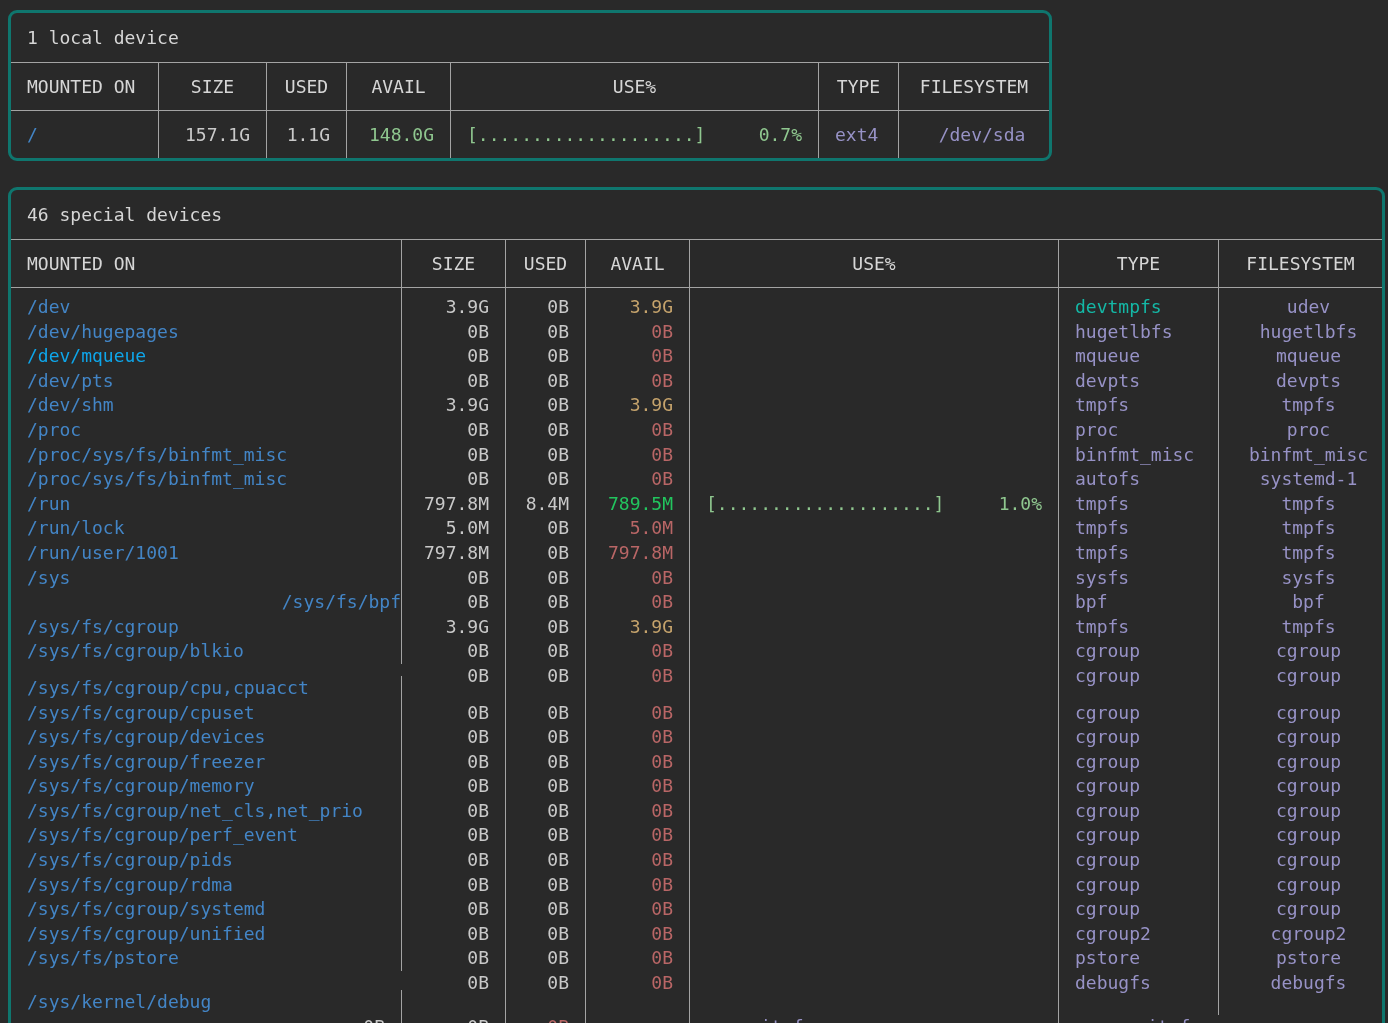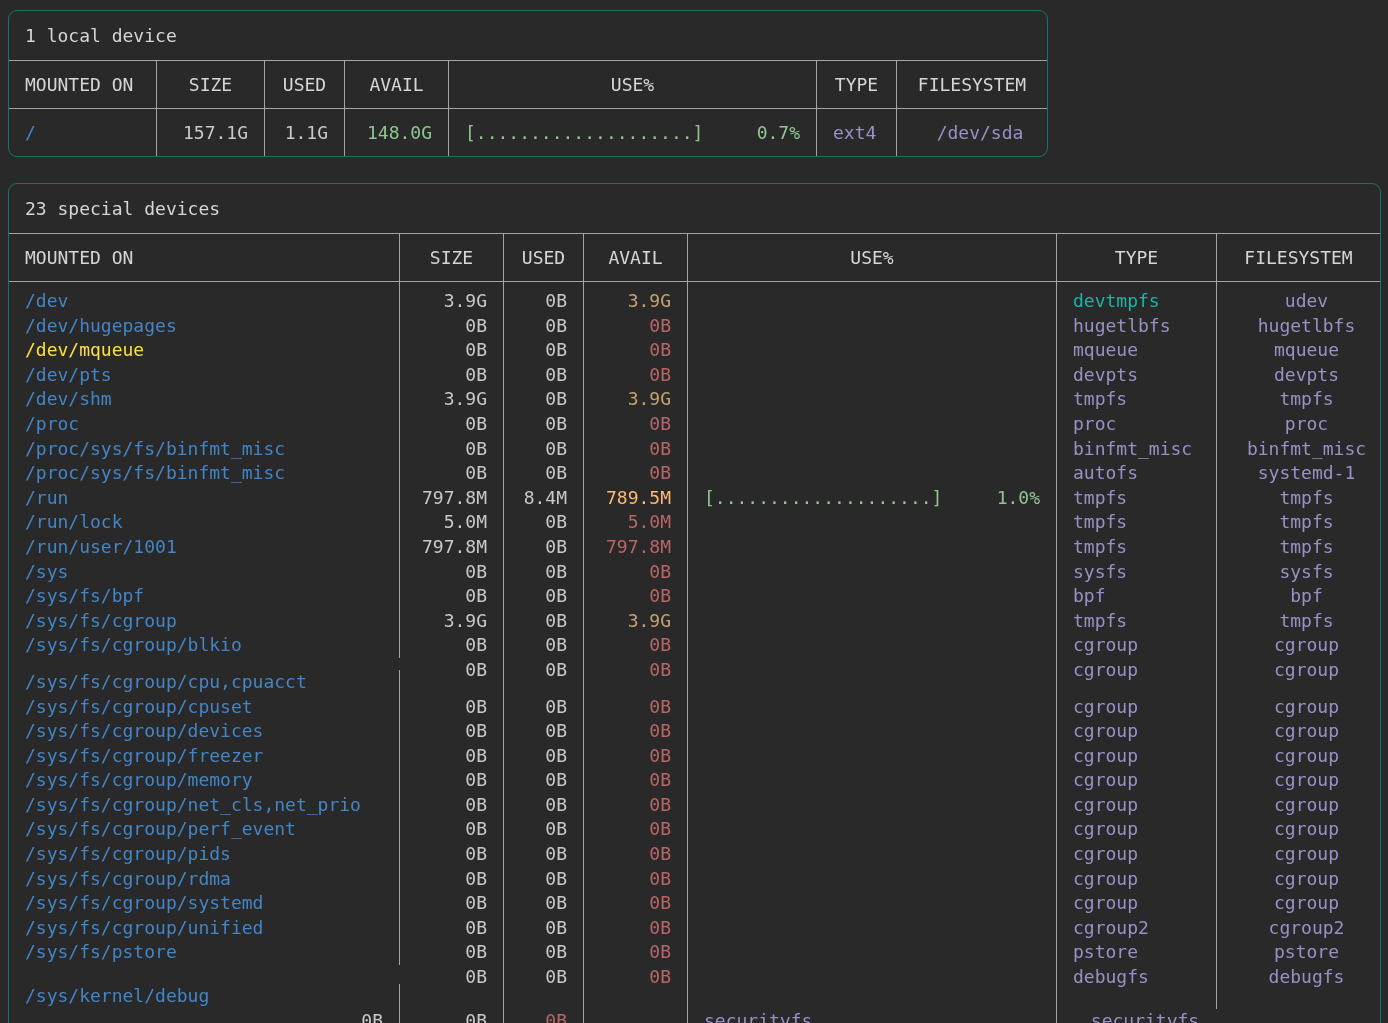--- a/index.html
+++ b/index.html
@@ -5,21 +5,21 @@
   html,body{margin:0;padding:0;}
   body{
     background:#292929;
     padding:10px 8px 12px 8px;
     font-family:"DejaVu Sans Mono","Liberation Mono",monospace;
     font-size:18px;
     -webkit-font-smoothing:antialiased;
   }
   .tbl{
     display:inline-grid;
-    border:1px solid #0f766e;
+    border:3px solid #0f766e;
     border-radius:9px;
     overflow:hidden;
     background:transparent;
   }
   #tbl-local{margin-bottom:26px;}
   .title{
     grid-column:1/-1;
     border-bottom:1px solid #a3a3a3;
     color:#d6d6d6;
     line-height:49px;
@@ -73,21 +73,21 @@
     <div class="td ft lt tall ar">1.1G</div>
     <div class="td ft lt tall ar" style="color: rgb(143, 199, 143);">148.0G</div>
     <div class="td ft lt tall usecell"><div class="bar" style="color: rgb(143, 199, 143);">[....................]</div><div class="pct" style="color: rgb(143, 199, 143);">0.7%</div></div>
     <div class="td ft lt tall al" style="color: rgb(151, 146, 198);">ext4</div>
     <div class="td ft lt tall al noR" style="color: rgb(151, 146, 198);">/dev/sda</div>
   </div>
 
 <br>
 
 <div class="tbl" id="tbl-special" style="grid-template-columns: 391px 104px 80px 104px 369px 160px 163px;">
-  <div class="title">23 special devices</div>
+  <div class="title">46 special devices</div>
 <div class="th al">MOUNTED ON</div>
     <div class="th">SIZE</div>
     <div class="th">USED</div>
     <div class="th">AVAIL</div>
     <div class="th">USE%</div>
     <div class="th">TYPE</div>
     <div class="th noR">FILESYSTEM</div>
     <div class="td ft al" style="color: rgb(67, 133, 198);">/dev</div>
     <div class="td ft ar">3.9G</div>
     <div class="td ft ar">0B</div>
@@ -95,21 +95,21 @@
     <div class="td ft usecell"></div>
     <div class="td ft al" style="color: #14b8a6;">devtmpfs</div>
     <div class="td ft al noR" style="color: rgb(151, 146, 198);">udev</div>
     <div class="td al" style="color: rgb(67, 133, 198);">/dev/hugepages</div>
     <div class="td ar">0B</div>
     <div class="td ar">0B</div>
     <div class="td ar" style="color: rgb(185, 102, 102);">0B</div>
     <div class="td usecell"></div>
     <div class="td al" style="color: rgb(151, 146, 198);">hugetlbfs</div>
     <div class="td al noR" style="color: rgb(151, 146, 198);">hugetlbfs</div>
-    <div class="td al" style="color: #fde047;">/dev/mqueue</div>
+    <div class="td al" style="color: #0ea5e9;">/dev/mqueue</div>
     <div class="td ar">0B</div>
     <div class="td ar">0B</div>
     <div class="td ar" style="color: rgb(185, 102, 102);">0B</div>
     <div class="td usecell"></div>
     <div class="td al" style="color: rgb(151, 146, 198);">mqueue</div>
     <div class="td al noR" style="color: rgb(151, 146, 198);">mqueue</div>
     <div class="td al" style="color: rgb(67, 133, 198);">/dev/pts</div>
     <div class="td ar">0B</div>
     <div class="td ar">0B</div>
     <div class="td ar" style="color: rgb(185, 102, 102);">0B</div>
@@ -140,21 +140,21 @@
     <div class="td al" style="color: rgb(67, 133, 198);">/proc/sys/fs/binfmt_misc</div>
     <div class="td ar">0B</div>
     <div class="td ar">0B</div>
     <div class="td ar" style="color: rgb(185, 102, 102);">0B</div>
     <div class="td usecell"></div>
     <div class="td al" style="color: rgb(151, 146, 198);">autofs</div>
     <div class="td al noR" style="color: rgb(151, 146, 198);">systemd-1</div>
     <div class="td al" style="color: rgb(67, 133, 198);">/run</div>
     <div class="td ar">797.8M</div>
     <div class="td ar">8.4M</div>
-    <div class="td ar" style="color: #fdba74;">789.5M</div>
+    <div class="td ar" style="color: #22c55e;">789.5M</div>
     <div class="td usecell"><div class="bar" style="color: rgb(143, 199, 143);">[....................]</div><div class="pct" style="color: rgb(143, 199, 143);">1.0%</div></div>
     <div class="td al" style="color: rgb(151, 146, 198);">tmpfs</div>
     <div class="td al noR" style="color: rgb(151, 146, 198);">tmpfs</div>
     <div class="td al" style="color: rgb(67, 133, 198);">/run/lock</div>
     <div class="td ar">5.0M</div>
     <div class="td ar">0B</div>
     <div class="td ar" style="color: rgb(185, 102, 102);">5.0M</div>
     <div class="td usecell"></div>
     <div class="td al" style="color: rgb(151, 146, 198);">tmpfs</div>
     <div class="td al noR" style="color: rgb(151, 146, 198);">tmpfs</div>
@@ -165,21 +165,21 @@
     <div class="td usecell"></div>
     <div class="td al" style="color: rgb(151, 146, 198);">tmpfs</div>
     <div class="td al noR" style="color: rgb(151, 146, 198);">tmpfs</div>
     <div class="td al" style="color: rgb(67, 133, 198);">/sys</div>
     <div class="td ar">0B</div>
     <div class="td ar">0B</div>
     <div class="td ar" style="color: rgb(185, 102, 102);">0B</div>
     <div class="td usecell"></div>
     <div class="td al" style="color: rgb(151, 146, 198);">sysfs</div>
     <div class="td al noR" style="color: rgb(151, 146, 198);">sysfs</div>
-    <div class="td al" style="color: rgb(67, 133, 198);">/sys/fs/bpf</div>
+    <div class="td al" style="color: rgb(67, 133, 198); text-align: right;">/sys/fs/bpf</div>
     <div class="td ar">0B</div>
     <div class="td ar">0B</div>
     <div class="td ar" style="color: rgb(185, 102, 102);">0B</div>
     <div class="td usecell"></div>
     <div class="td al" style="color: rgb(151, 146, 198);">bpf</div>
     <div class="td al noR" style="color: rgb(151, 146, 198);">bpf</div>
     <div class="td al" style="color: rgb(67, 133, 198);">/sys/fs/cgroup</div>
     <div class="td ar">3.9G</div>
     <div class="td ar">0B</div>
     <div class="td ar" style="color: rgb(197, 163, 108);">3.9G</div>

